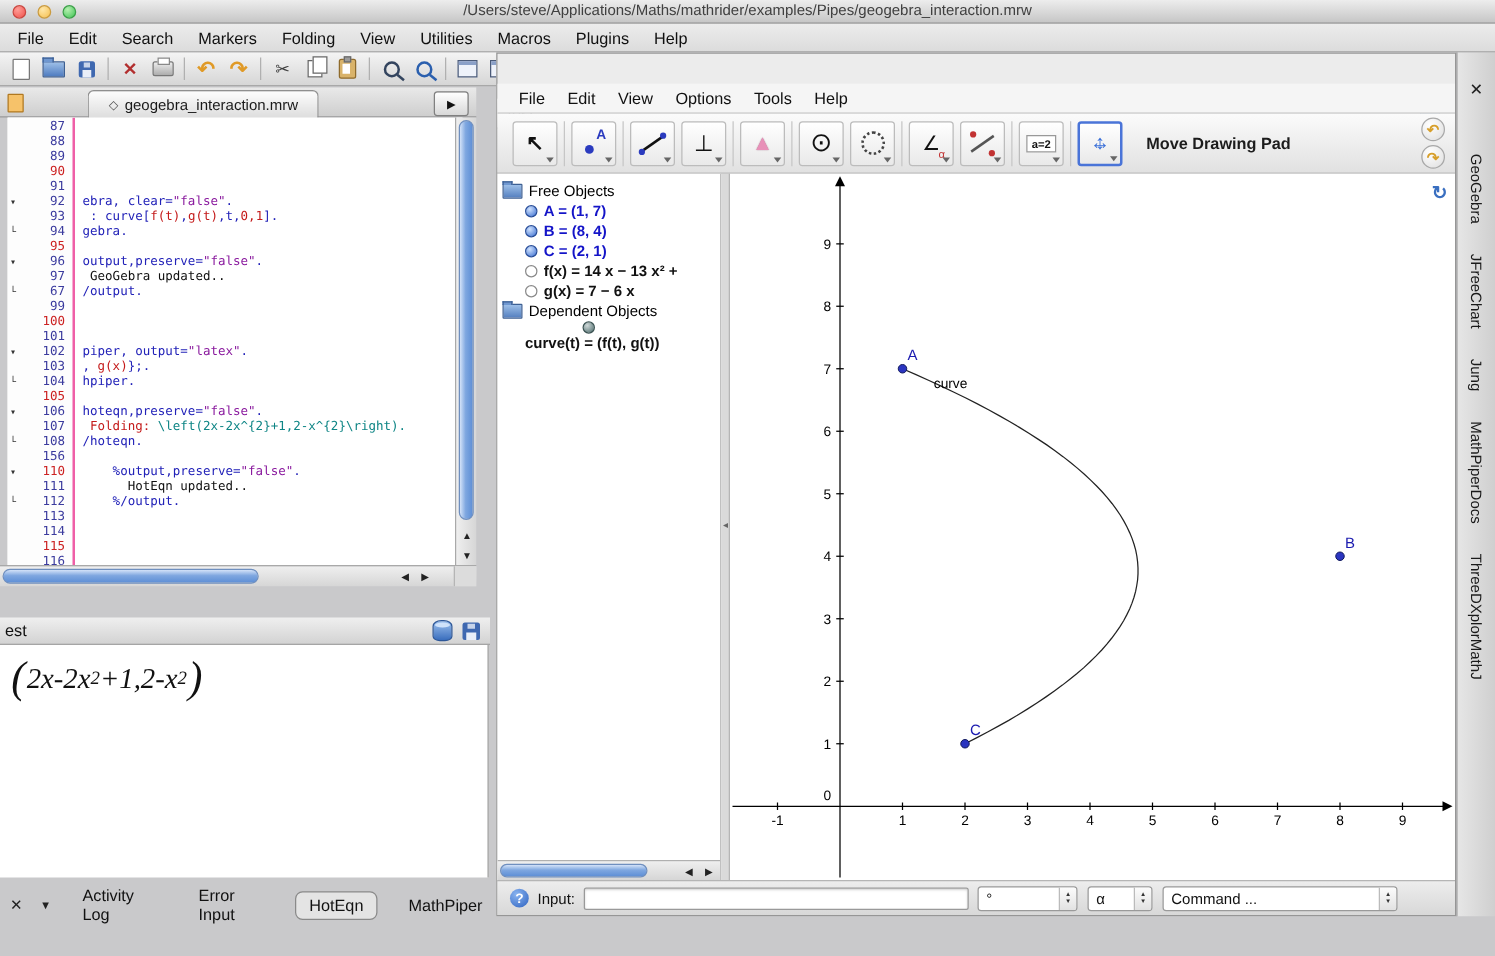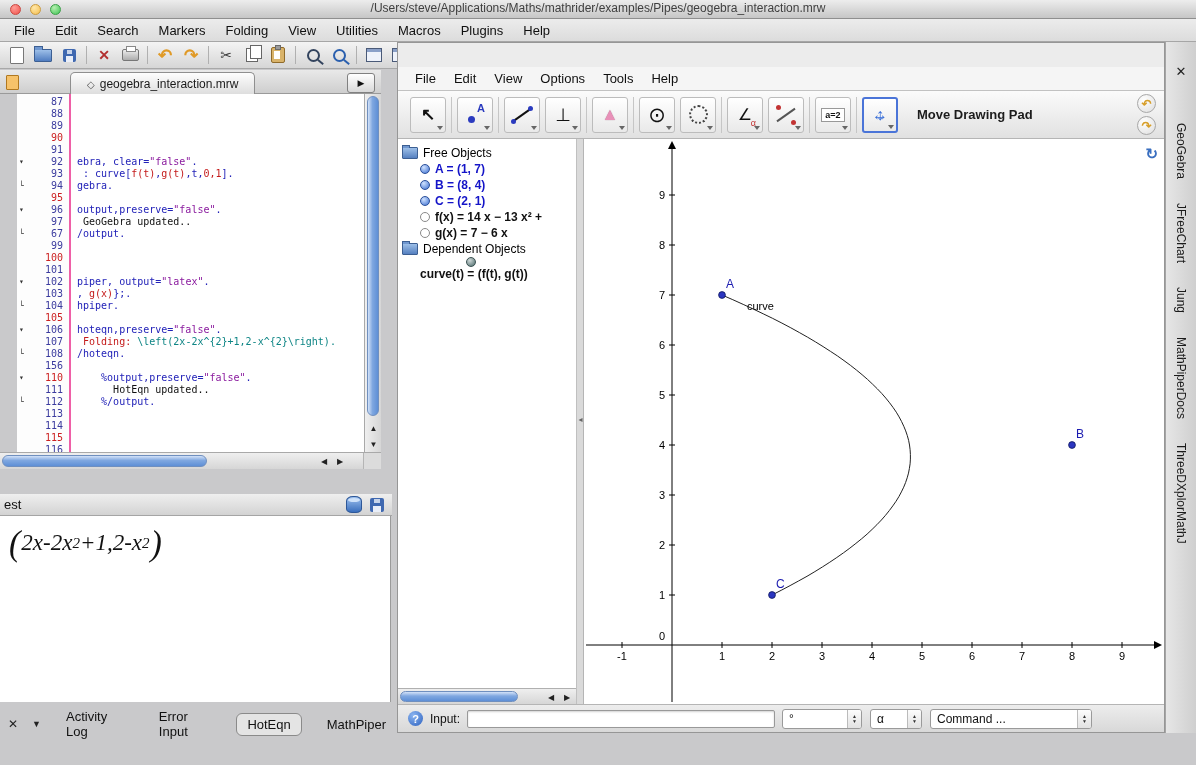--- a/index.html
+++ b/index.html
@@ -55,21 +55,21 @@
   .tabbar{position:absolute;left:0;top:70px;width:381px;height:24px;background:linear-gradient(#e9e9e9,#cecece);
     border-bottom:1px solid #9a9a9a;box-sizing:border-box;}
   .buffer-list-icon{position:absolute;left:6px;top:5px;width:11px;height:13px;background:#f6c26a;border:1px solid #b07820;border-radius:1px;}
   .buffer-tab{position:absolute;left:70px;top:2px;height:22px;padding:0 16px;background:linear-gradient(#fdfdfd,#dcdcdc);
     border:1px solid #8f8f8f;border-bottom:none;border-radius:5px 5px 0 0;font-size:12px;display:flex;align-items:center;gap:5px;color:#1a1a1a;}
   .tab-diamond{font-size:10px;color:#555;}
   .tab-scroll-btn{position:absolute;right:6px;top:3px;width:26px;height:18px;border:1px solid #808080;border-radius:3px;
     background:linear-gradient(#ffffff,#d8d8d8);display:flex;align-items:center;justify-content:center;font-size:9px;color:#111;}
 
   
-  .editor{position:absolute;left:17px;top:94px;width:364px;height:358px;background:#ffffff;overflow:hidden;
+  .editor{position:absolute;left:6px;top:94px;width:364px;height:358px;background:#ffffff;overflow:hidden;
     font-family:"DejaVu Sans Mono",monospace;font-size:10px;}
   .gutter{position:absolute;left:0;top:0;width:54px;height:100%;background:#fdfdfd;border-right:2px solid #ef5fa7;box-sizing:border-box;}
   .gut-num{position:absolute;left:0;width:46px;text-align:right;height:12px;line-height:12px;color:#3b3b9e;}
   .gut-num.red{color:#cc2222;}
   .fold-mark{position:absolute;left:2px;height:12px;line-height:12px;font-size:8px;color:#333;}
   .code-line{position:absolute;left:60px;height:12px;line-height:12px;white-space:pre;}
   .sb{color:#2222b8;} .sr{color:#c41a1a;} .st{color:#0e8585;} .sp{color:#8a1a9e;} .sk{color:#111111;}
 
   
   .vscroll{position:absolute;left:364px;top:94px;width:17px;height:358px;background:linear-gradient(to right,#efefef,#d6d6d6);
@@ -577,21 +577,21 @@
               <span>▼</span>
             </span>
           </span>
           <span class="combo" style="width: 52px;">
             <span class="lbl">α</span>
             <span class="spin">
               <span>▲</span>
               <span>▼</span>
             </span>
           </span>
-          <span class="combo" style="width: 162px;">
+          <span class="combo" style="width: 188px;">
             <span class="lbl">Command ...</span>
             <span class="spin">
               <span>▲</span>
               <span>▼</span>
             </span>
           </span>
         </span>
     </div>
   </div>
 

